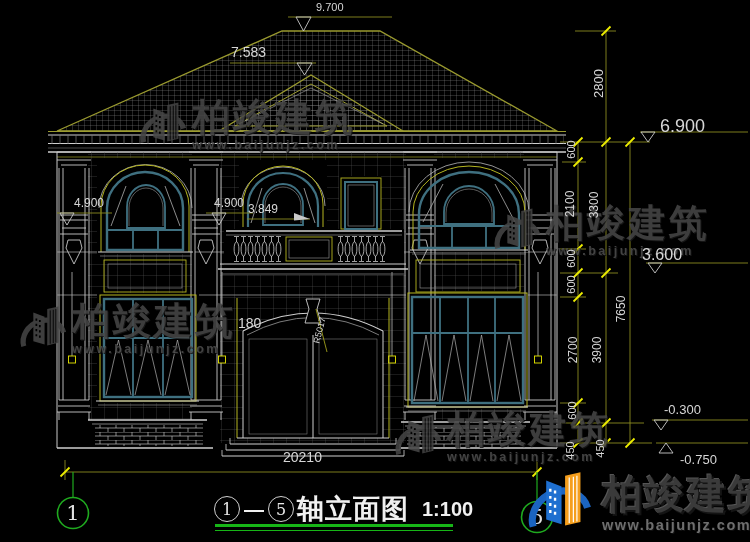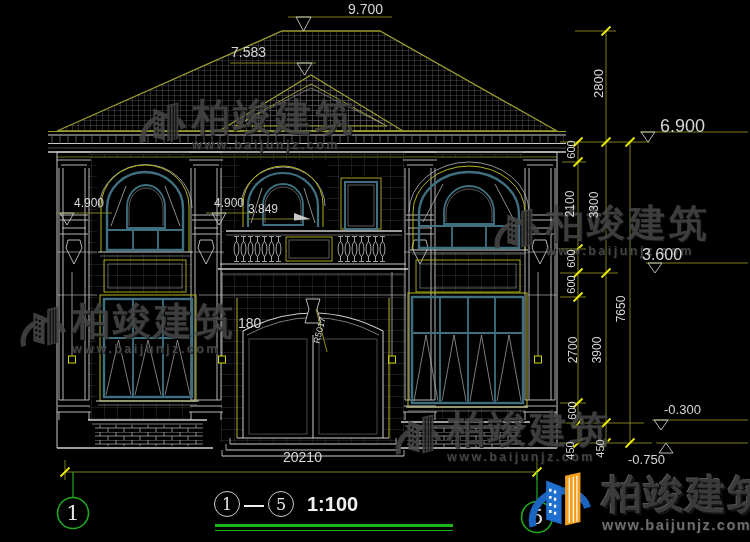--- a/index.html
+++ b/index.html
@@ -295,26 +295,26 @@
 <div class="wm" style="left:391px;top:408px">
   <svg class="wmico">
         <use href="#bico"></use>
       </svg>
   <div class="wmtxt">
     <div class="wmname">柏竣建筑</div>
     <div class="wmurl">www.baijunjz.com</div>
   </div>
 </div>
 
-<span class="lbl" style="left:348px;top:2px;font-size:14px">9.700</span>
+<span class="lbl" style="left:316px;top:2px;font-size:11px">9.700</span>
 <span class="lbl" style="left:231px;top:45px;font-size:14px">7.583</span>
 <span class="lbl" style="left:660px;top:117px;font-size:18px">6.900</span>
 <span class="lbl" style="left:642px;top:247px;font-size:16px">3.600</span>
 <span class="lbl" style="left:664px;top:403px;font-size:13px">-0.300</span>
-<span class="lbl" style="left:628px;top:453px;font-size:13px">-0.750</span>
+<span class="lbl" style="left:680px;top:453px;font-size:13px">-0.750</span>
 <span class="lbl" style="left:74px;top:197px;font-size:12px">4.900</span>
 <span class="lbl" style="left:214px;top:197px;font-size:12px">4.900</span>
 <span class="lbl" style="left:248px;top:203px;font-size:12px">3.849</span>
 <span class="lbl" style="left:283px;top:450px;font-size:14px">20210</span>
 <span class="lbl" style="left:238px;top:316px;font-size:14px">180</span>
 
 <span class="lbl rot" style="left:576px;top:77px;font-size:13px">2800</span>
 <span class="lbl rot" style="left:549px;top:144px;font-size:11px">600</span>
 <span class="lbl rot" style="left:548px;top:198px;font-size:12px">2100</span>
 <span class="lbl rot" style="left:572px;top:199px;font-size:12px">3300</span>
@@ -328,20 +328,21 @@
 <span class="lbl rot" style="left:578px;top:443px;font-size:11px">450</span>
 <span class="lbl rot" style="left:298px;top:326px;font-size:9px;transform:rotate(-76deg)">R5017</span>
 
 <span class="axisnum" style="left:73px;top:513px">1</span>
 <span class="axisnum" style="left:537px;top:517px">5</span>
 
 <div id="titleblock">
   <span class="tcirc">1</span>
   <span class="tdash">—</span>
   <span class="tcirc">5</span>
+  <span class="tname">轴立面图</span>
   <span class="tscale">1:100</span>
 </div>
 <div class="uline" style="left:215px;top:524px;width:238px;height:3px"></div>
 <div class="uline" style="left:215px;top:529.5px;width:238px;height:1.5px"></div>
 
 <div id="brand">
   <svg class="brandico">
         <use href="#bico"></use>
       </svg>
   <div>

